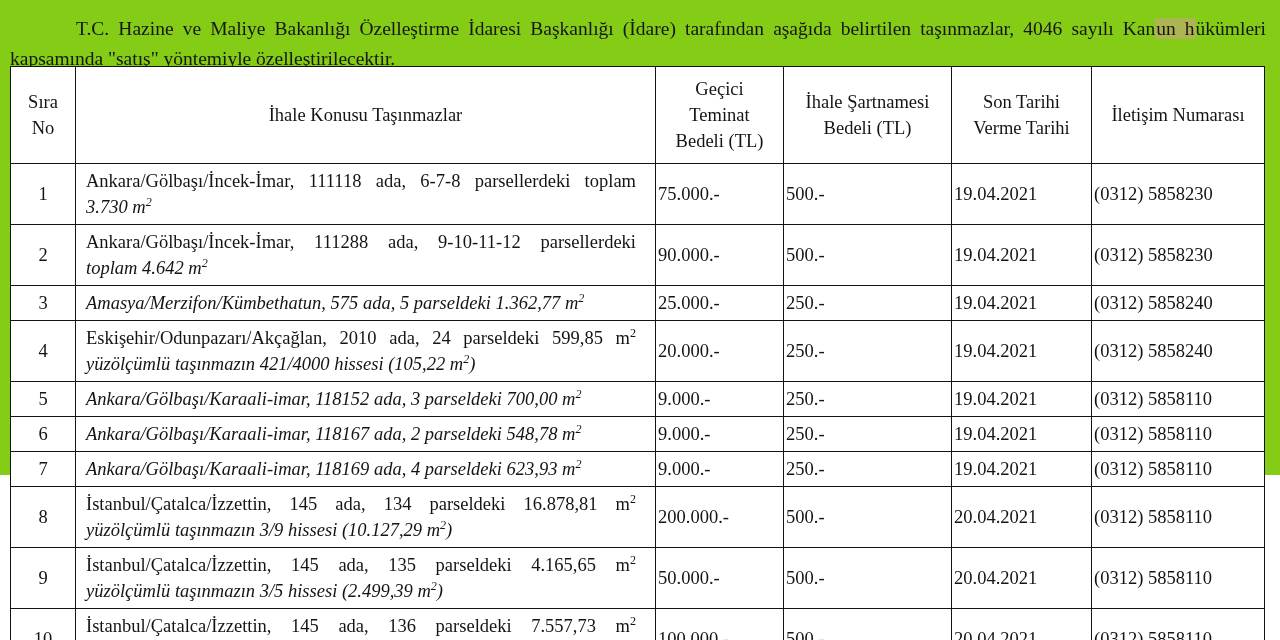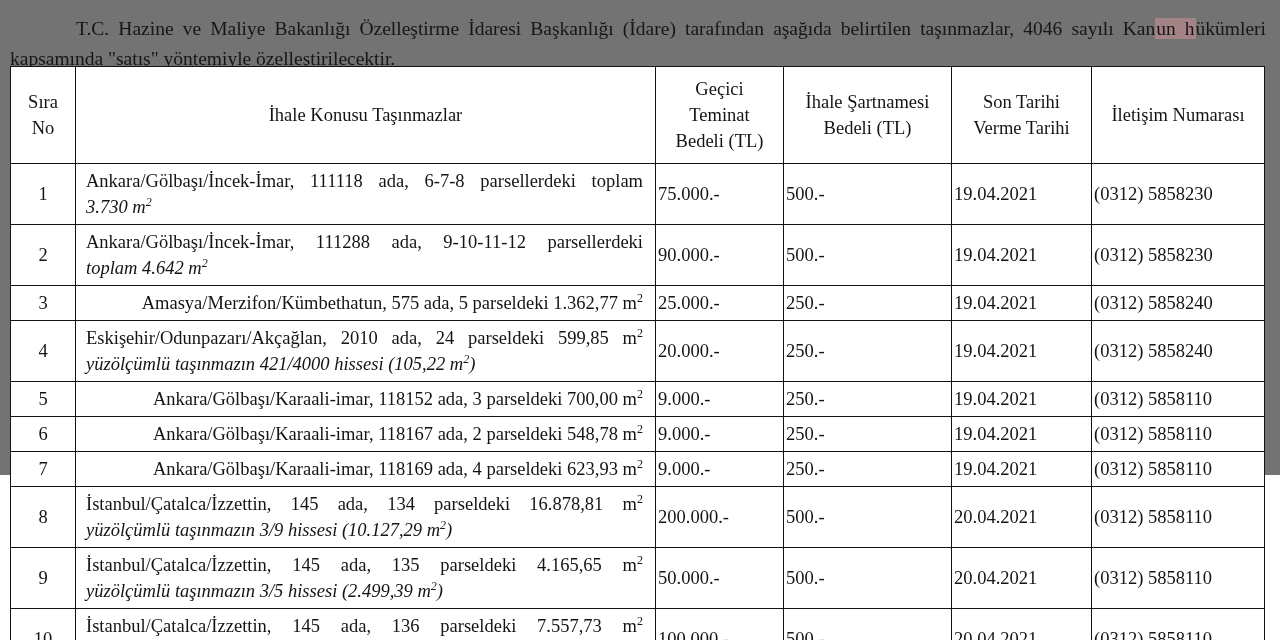--- a/index.html
+++ b/index.html
@@ -13,21 +13,21 @@
     overflow: hidden;
     font-family: "Liberation Serif", "DejaVu Serif", serif;
     color: #1a1a1a;
     -webkit-font-smoothing: antialiased;
   }
 
   .page {
     position: relative;
     width: 1280px;
     height: 475px;
-    background: #737373;
+    background: #84cc16;
   }
 
   
   .intro {
     position: absolute;
     left: 10px;
     top: -6px;
     width: 1256px;
     font-size: 19.5px;
     line-height: 30px;
@@ -80,25 +80,26 @@
     box-sizing: border-box;
   }
 
   td.no {
     text-align: center;
     padding: 2px 0;
   }
   td.desc {
     text-align: justify;
     text-justify: inter-word;
-    padding: 4px 12px 4px 10px;
+    padding: 4px 19px 4px 10px;
     hyphens: none;
   }
   td.desc.single {
-    text-align: right;
+    text-align: left;
+    font-style: italic;
   }
   td.num, td.date, td.tel {
     text-align: left;
     padding: 4px 2px;
   }
 
   sup {
     font-size: 0.65em;
     vertical-align: super;
     line-height: 0;

